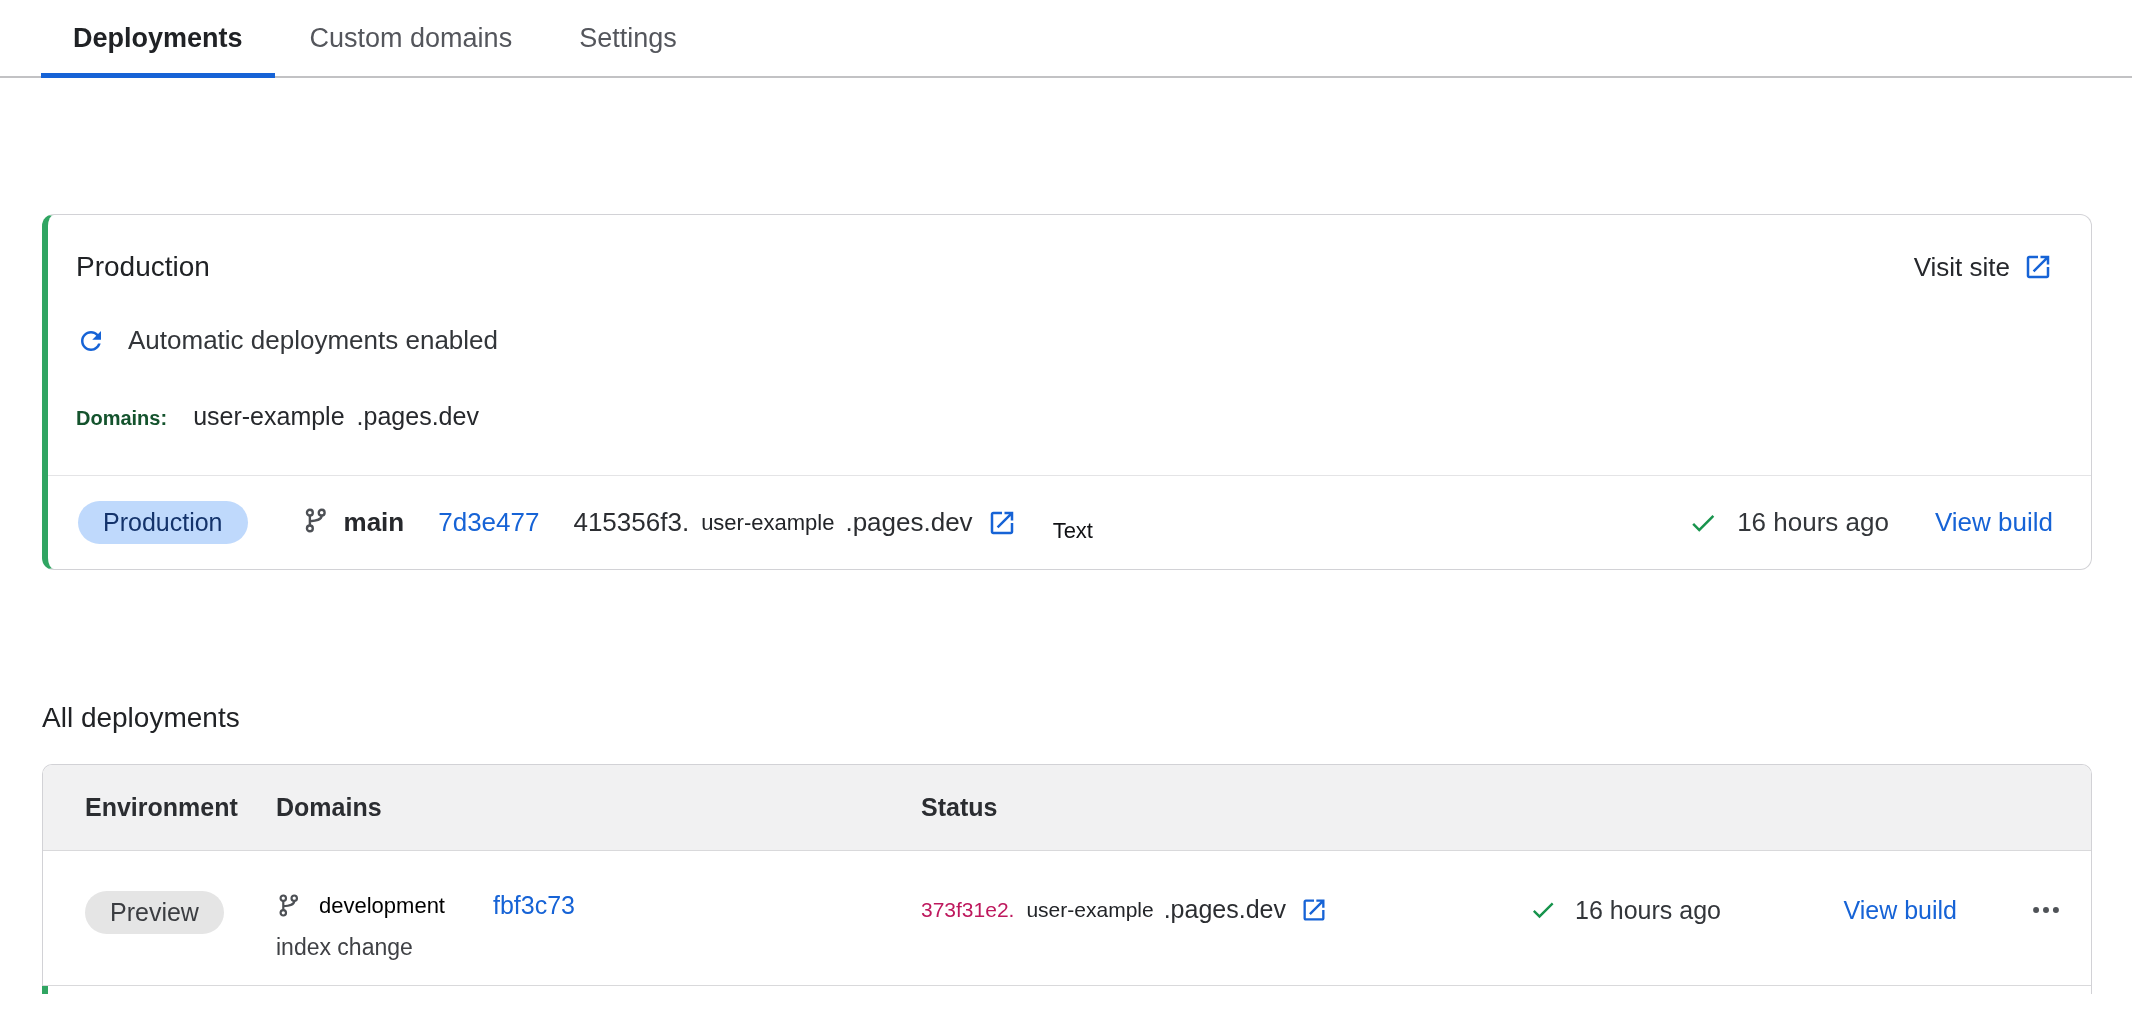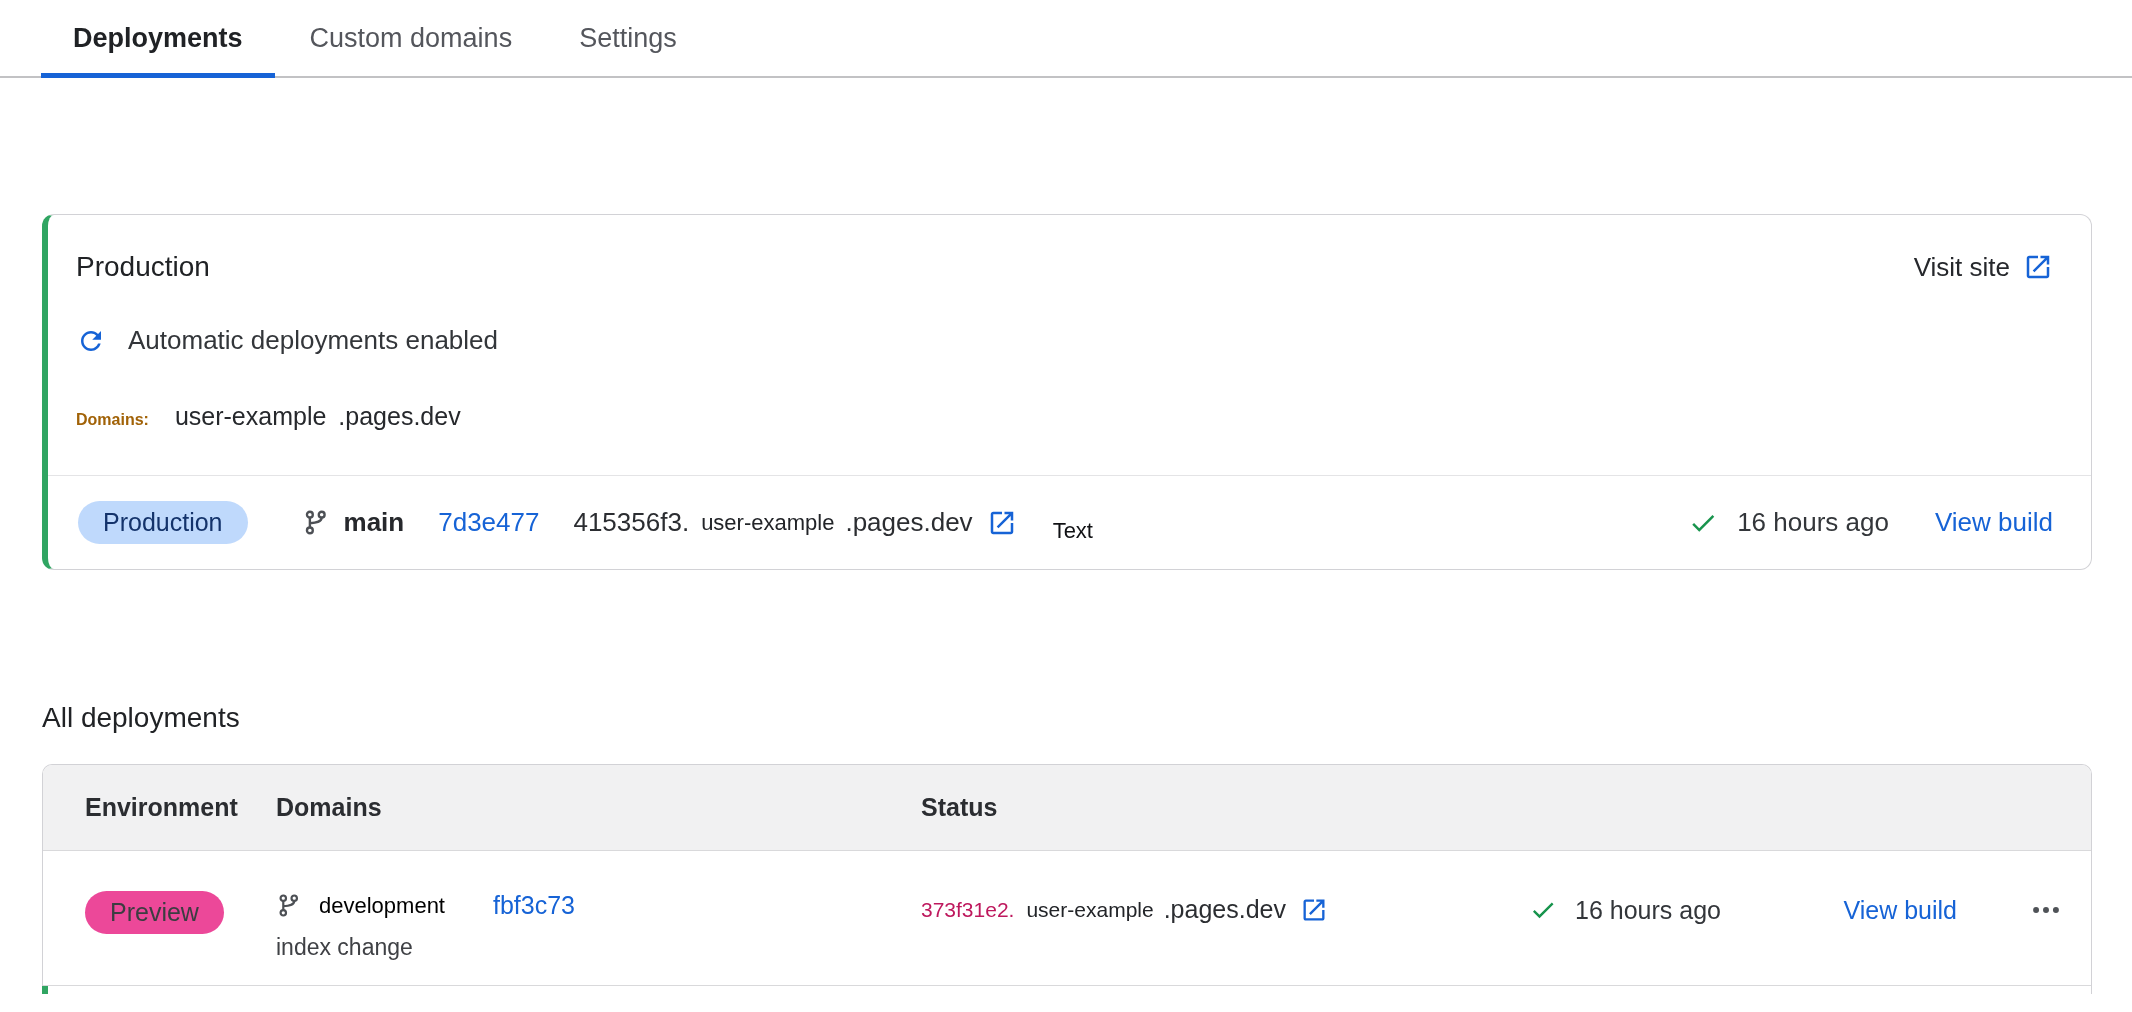--- a/index.html
+++ b/index.html
@@ -71,41 +71,41 @@
     align-items: center;
     gap: 22px;
     font-size: 26px;
     color: #33363a;
   }
   .domains-row {
     margin-top: 46px;
     display: flex;
     align-items: baseline;
   }
-  .domains-label { font-size: 16px; font-weight: 700; color: #a16207; }
+  .domains-label { font-size: 20px; font-weight: 700; color: #14532d; }
   .domain-name { margin-left: 26px; font-size: 25px; color: #26282c; }
   .domain-suffix { margin-left: 12px; font-size: 25px; color: #26282c; }
 
   .prod-row {
     display: flex;
     align-items: center;
     border-top: 1px solid #e4e4e6;
     padding: 25px 38px 25px 30px;
   }
   .badge {
     display: inline-block;
     padding: 7px 25px;
     border-radius: 999px;
     font-size: 25px;
     white-space: nowrap;
   }
   .badge-production { background: #bfd9fc; color: #14336b; }
-  .badge-preview { background: #ec4899; color: #3b3d41; }
-
-  .branch-wrap { display: flex; align-items: center; }
+  .badge-preview { background: #e5e5e5; color: #3b3d41; }
+
+  .branch-wrap { display: flex; align-items: flex-start; }
   .branch-name-main { margin-left: 15px; font-size: 26px; font-weight: 700; color: #26282c; }
   .hash-link { font-size: 26px; color: #1663d6; cursor: pointer; text-decoration: none; }
   .dep-url { display: flex; align-items: center; cursor: pointer; }
   .dep-id { font-size: 26px; color: #2b2d31; }
   .dep-domain { margin-left: 12px; font-size: 22px; color: #222428; }
   .dep-suffix { margin-left: 11px; font-size: 26px; color: #2b2d31; }
   .note-text { margin-left: 36px; margin-top: 16px; font-size: 22px; color: #101114; }
 
   .status-group { display: flex; align-items: center; margin-left: auto; }
   .time-text { margin-left: 19px; font-size: 26px; color: #33363a; white-space: nowrap; }

